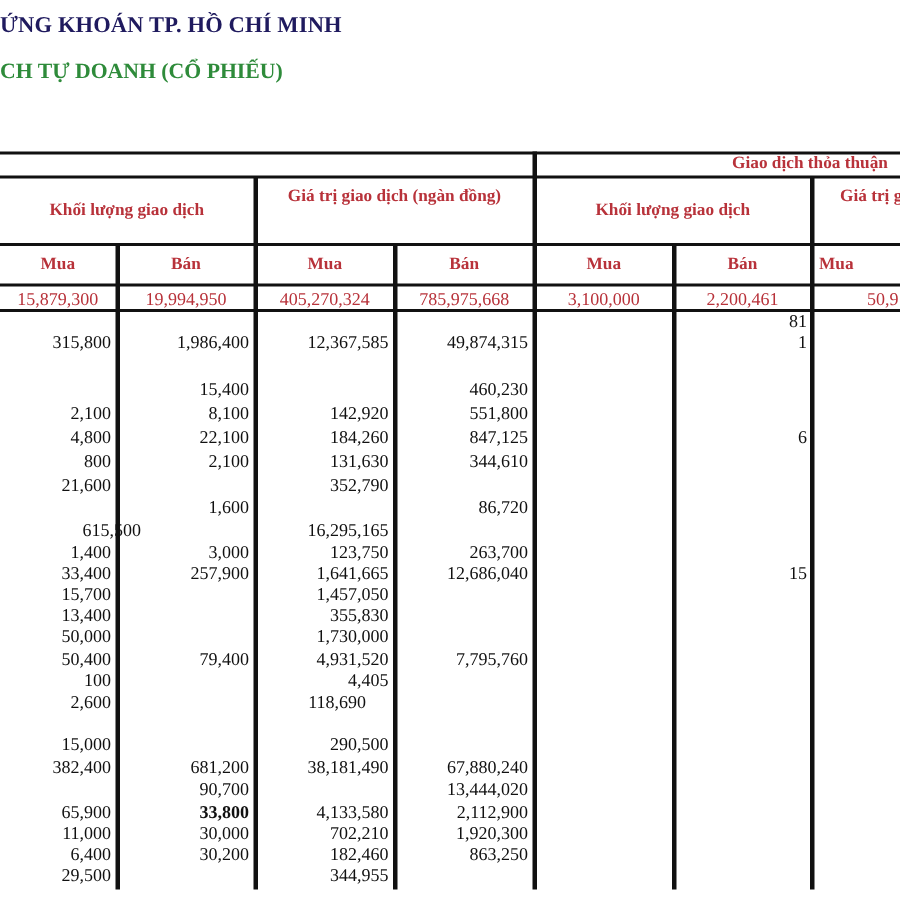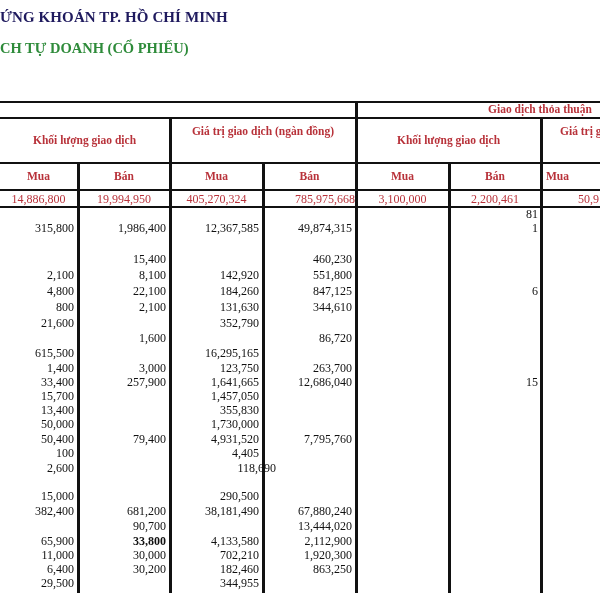--- a/index.html
+++ b/index.html
@@ -42,24 +42,24 @@
   <div class="h" style="left:560px;top:125px;text-align:left;">Giá trị g</div>
 
   <div class="h" style="left:0;width:77px;top:170px;">Mua</div>
   <div class="h" style="left:79px;width:90px;top:170px;">Bán</div>
   <div class="h" style="left:171px;width:91px;top:170px;">Mua</div>
   <div class="h" style="left:264px;width:91px;top:170px;">Bán</div>
   <div class="h" style="left:357px;width:91px;top:170px;">Mua</div>
   <div class="h" style="left:450px;width:90px;top:170px;">Bán</div>
   <div class="h" style="left:542px;top:170px;width:60px;text-align:left;padding-left:4px;">Mua</div>
 
-  <div class="tot" style="left:0;width:77px;top:192px;">14,886,800</div>
+  <div class="tot" style="left:0;width:77px;top:192px;">15,879,300</div>
   <div class="tot" style="left:79px;width:90px;top:192px;">19,994,950</div>
   <div class="tot" style="left:171px;width:91px;top:192px;">405,270,324</div>
-  <div class="tot" style="left:264px;width:91px;top:192px;text-align:right;">785,975,668</div>
+  <div class="tot" style="left:264px;width:91px;top:192px;">785,975,668</div>
   <div class="tot" style="left:357px;width:91px;top:192px;">3,100,000</div>
   <div class="tot" style="left:450px;width:90px;top:192px;">2,200,461</div>
   <div class="tot" style="left:578px;top:192px;text-align:left;">50,915,0</div>
 
   <div class="cell" style="left:450px;width:88px;top:207px;">81</div>
 
   <div id="rows">
       <div class="cell" style="left: 0px; width: 74px; top: 221px;">315,800</div>
       <div class="cell" style="left: 79px; width: 87px; top: 221px; font-family: Liberation Serif, serif;">1,986,400</div>
       <div class="cell" style="left: 171px; width: 88px; top: 221px;">12,367,585</div>
@@ -88,21 +88,21 @@
       <div class="cell" style="left: 0px; width: 74px; top: 316px;">21,600</div>
       <div class="cell" style="left: 79px; width: 87px; top: 316px;"></div>
       <div class="cell" style="left: 171px; width: 88px; top: 316px;">352,790</div>
       <div class="cell" style="left: 264px; width: 88px; top: 316px;"></div>
       <div class="cell" style="left: 450px; width: 88px; top: 316px;"></div>
       <div class="cell" style="left: 0px; width: 74px; top: 331px;"></div>
       <div class="cell" style="left: 79px; width: 87px; top: 331px;">1,600</div>
       <div class="cell" style="left: 171px; width: 88px; top: 331px;"></div>
       <div class="cell" style="left: 264px; width: 88px; top: 331px;">86,720</div>
       <div class="cell" style="left: 450px; width: 88px; top: 331px;"></div>
-      <div class="cell" style="left: 0px; width: 74px; top: 346px;">615,500</div>
+      <div class="cell" style="left: 0px; width: 74px; top: 346px; padding-left: 20px;">615,500</div>
       <div class="cell" style="left: 79px; width: 87px; top: 346px;"></div>
       <div class="cell" style="left: 171px; width: 88px; top: 346px;">16,295,165</div>
       <div class="cell" style="left: 264px; width: 88px; top: 346px;"></div>
       <div class="cell" style="left: 450px; width: 88px; top: 346px;"></div>
       <div class="cell" style="left: 0px; width: 74px; top: 361px;">1,400</div>
       <div class="cell" style="left: 79px; width: 87px; top: 361px;">3,000</div>
       <div class="cell" style="left: 171px; width: 88px; top: 361px;">123,750</div>
       <div class="cell" style="left: 264px; width: 88px; top: 361px;">263,700</div>
       <div class="cell" style="left: 450px; width: 88px; top: 361px;"></div>
       <div class="cell" style="left: 0px; width: 74px; top: 375px;">33,400</div>
@@ -130,21 +130,21 @@
       <div class="cell" style="left: 171px; width: 88px; top: 432px;">4,931,520</div>
       <div class="cell" style="left: 264px; width: 88px; top: 432px;">7,795,760</div>
       <div class="cell" style="left: 450px; width: 88px; top: 432px;"></div>
       <div class="cell" style="left: 0px; width: 74px; top: 446px;">100</div>
       <div class="cell" style="left: 79px; width: 87px; top: 446px;"></div>
       <div class="cell" style="left: 171px; width: 88px; top: 446px;">4,405</div>
       <div class="cell" style="left: 264px; width: 88px; top: 446px;"></div>
       <div class="cell" style="left: 450px; width: 88px; top: 446px;"></div>
       <div class="cell" style="left: 0px; width: 74px; top: 461px;">2,600</div>
       <div class="cell" style="left: 79px; width: 87px; top: 461px;"></div>
-      <div class="cell" style="left: 188px; width: 88px; top: 461px; text-align: right;">118,690</div>
+      <div class="cell" style="left: 156px; width: 88px; top: 461px; text-align: right;">118,690</div>
       <div class="cell" style="left: 264px; width: 88px; top: 461px;"></div>
       <div class="cell" style="left: 450px; width: 88px; top: 461px;"></div>
       <div class="cell" style="left: 0px; width: 74px; top: 489px;">15,000</div>
       <div class="cell" style="left: 79px; width: 87px; top: 489px;"></div>
       <div class="cell" style="left: 171px; width: 88px; top: 489px;">290,500</div>
       <div class="cell" style="left: 264px; width: 88px; top: 489px;"></div>
       <div class="cell" style="left: 450px; width: 88px; top: 489px;"></div>
       <div class="cell" style="left: 0px; width: 74px; top: 504px;">382,400</div>
       <div class="cell" style="left: 79px; width: 87px; top: 504px;">681,200</div>
       <div class="cell" style="left: 171px; width: 88px; top: 504px;">38,181,490</div>

